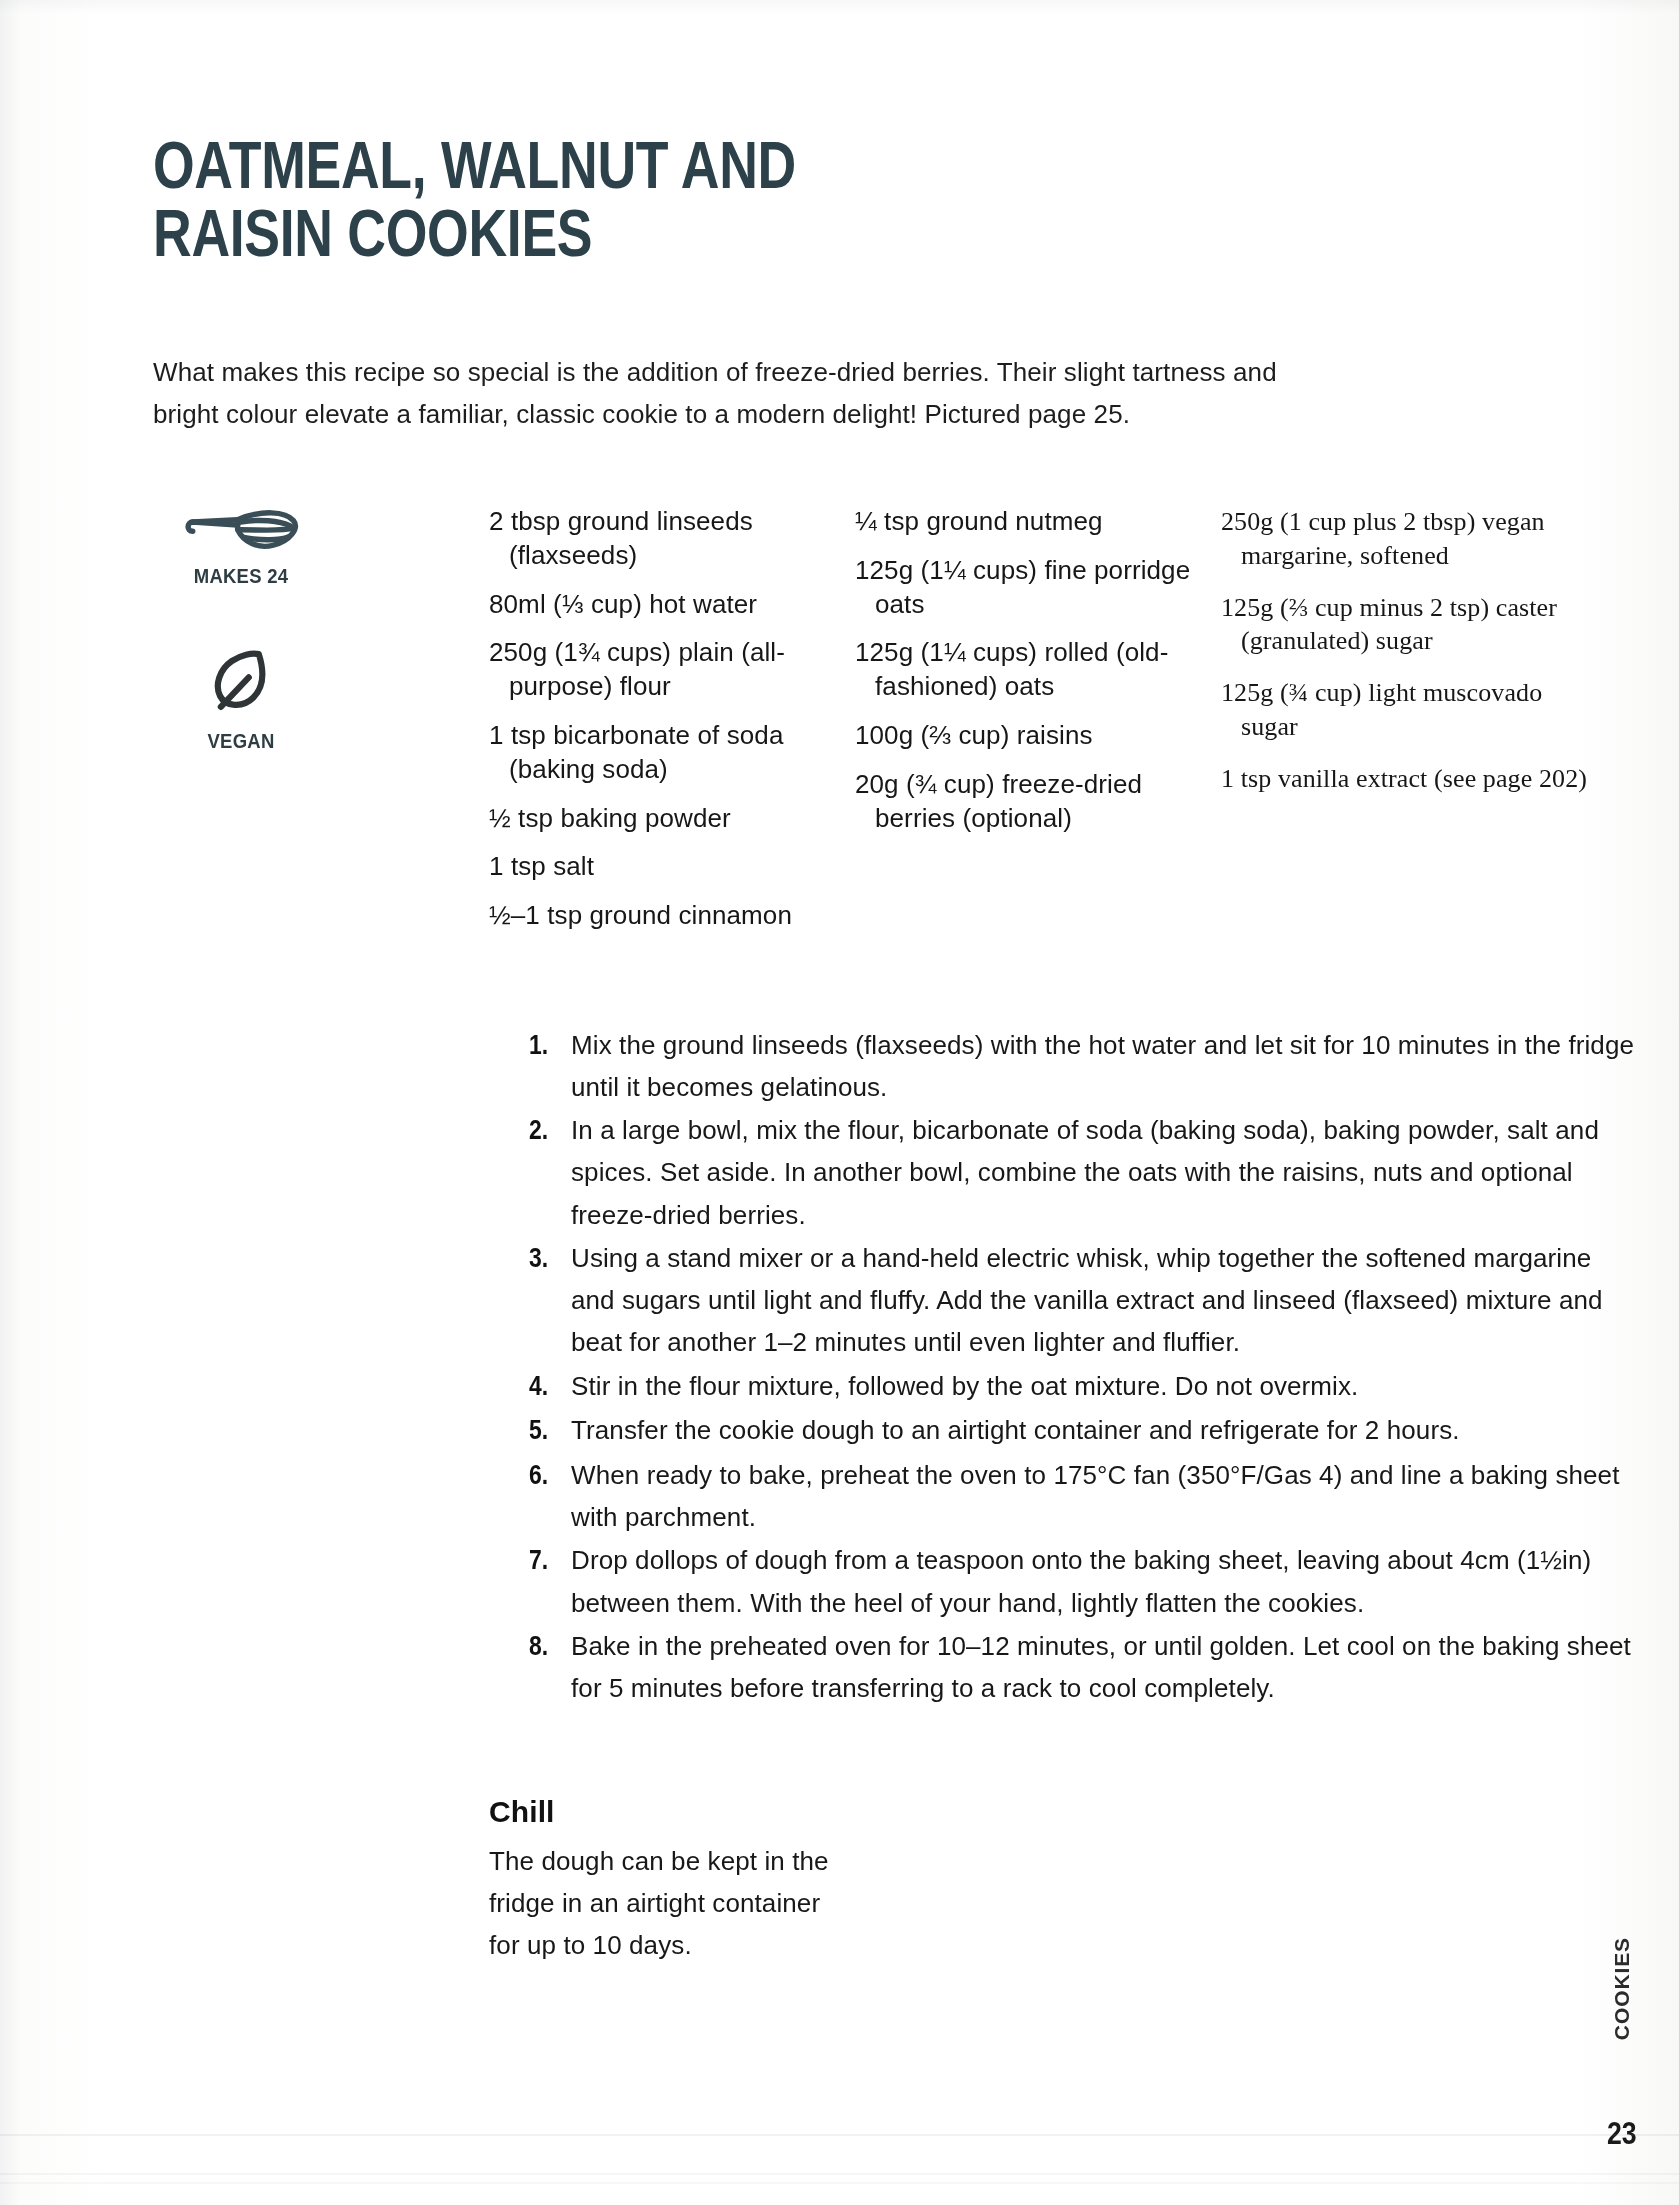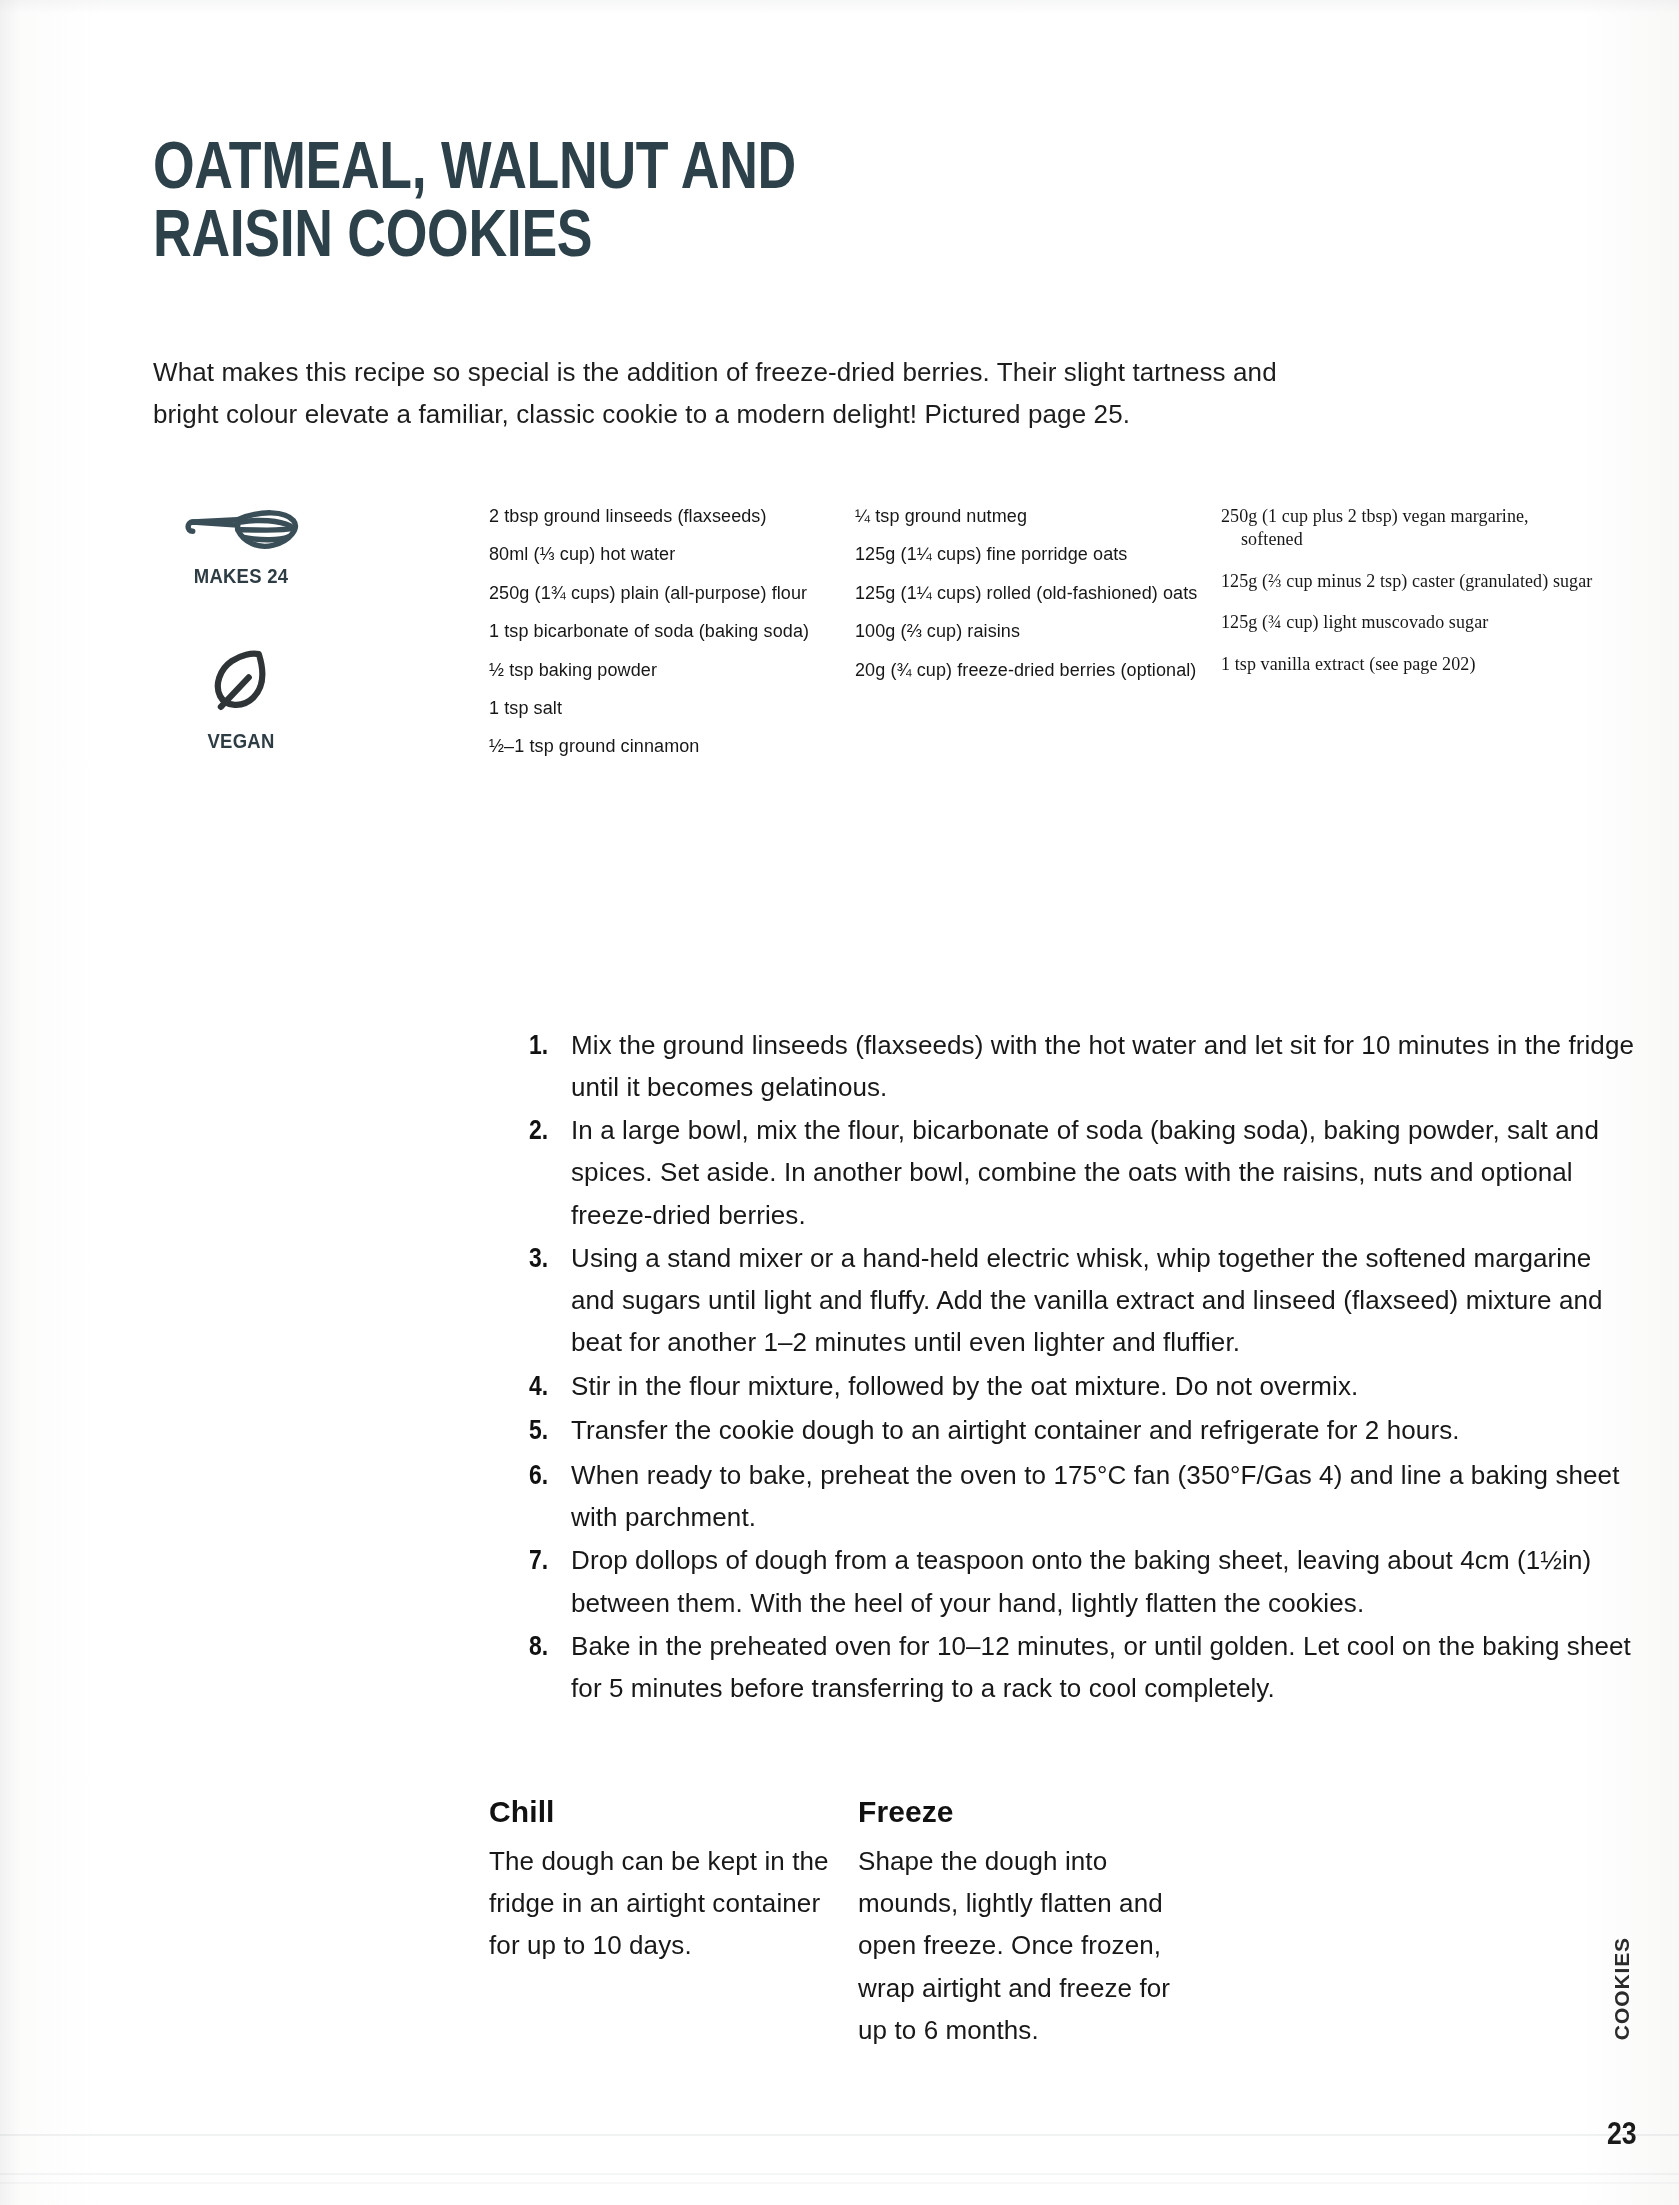--- a/index.html
+++ b/index.html
@@ -107,21 +107,21 @@
     position: absolute;
     left: 489px;
     top: 505px;
     width: 1106px;
     display: flex;
     gap: 0;
   }
   .ing-col { width: 366px; padding-right: 15.6px; box-sizing: border-box; }
   .ing-col.c3 { width: 374px; padding-right: 0; }
   .ing-item {
-    font-size: 18px;
+    font-size: 26px;
     line-height: 1.30;
     margin-bottom: 15px;
     padding-left: 20px;
     text-indent: -20px;
     color: #171717;
     letter-spacing: 0.1px;
   }
   .ing-col.c3 .ing-item { margin-bottom: 18px; font-family: Liberation Serif, serif; }
 
   
@@ -308,24 +308,20 @@
       <span class="step-num">8.</span>
       <span class="step-text">Bake in the preheated oven for 10–12 minutes, or until golden. Let cool on the baking sheet for 5 minutes before transferring to a rack to cool completely.</span>
     </li>
   </ol>
 
   <div class="notes">
     <div class="note-col n1">
       <div class="note-head">Chill</div>
       <div class="note-body">The dough can be kept in the fridge in an airtight container for up to 10 days.</div>
     </div>
-    <div class="note-col n2">
-      <div class="note-head">Freeze</div>
-      <div class="note-body">Shape the dough into mounds, lightly flatten and open freeze. Once frozen, wrap airtight and freeze for up to 6 months.</div>
-    </div>
   </div>
 
   <div class="running-head">COOKIES</div>
   <div class="folio">23</div>
 
   <div class="scan-line l1"></div>
   <div class="scan-line l2"></div>
   <div class="scan-line l3"></div>
 </div>
 

